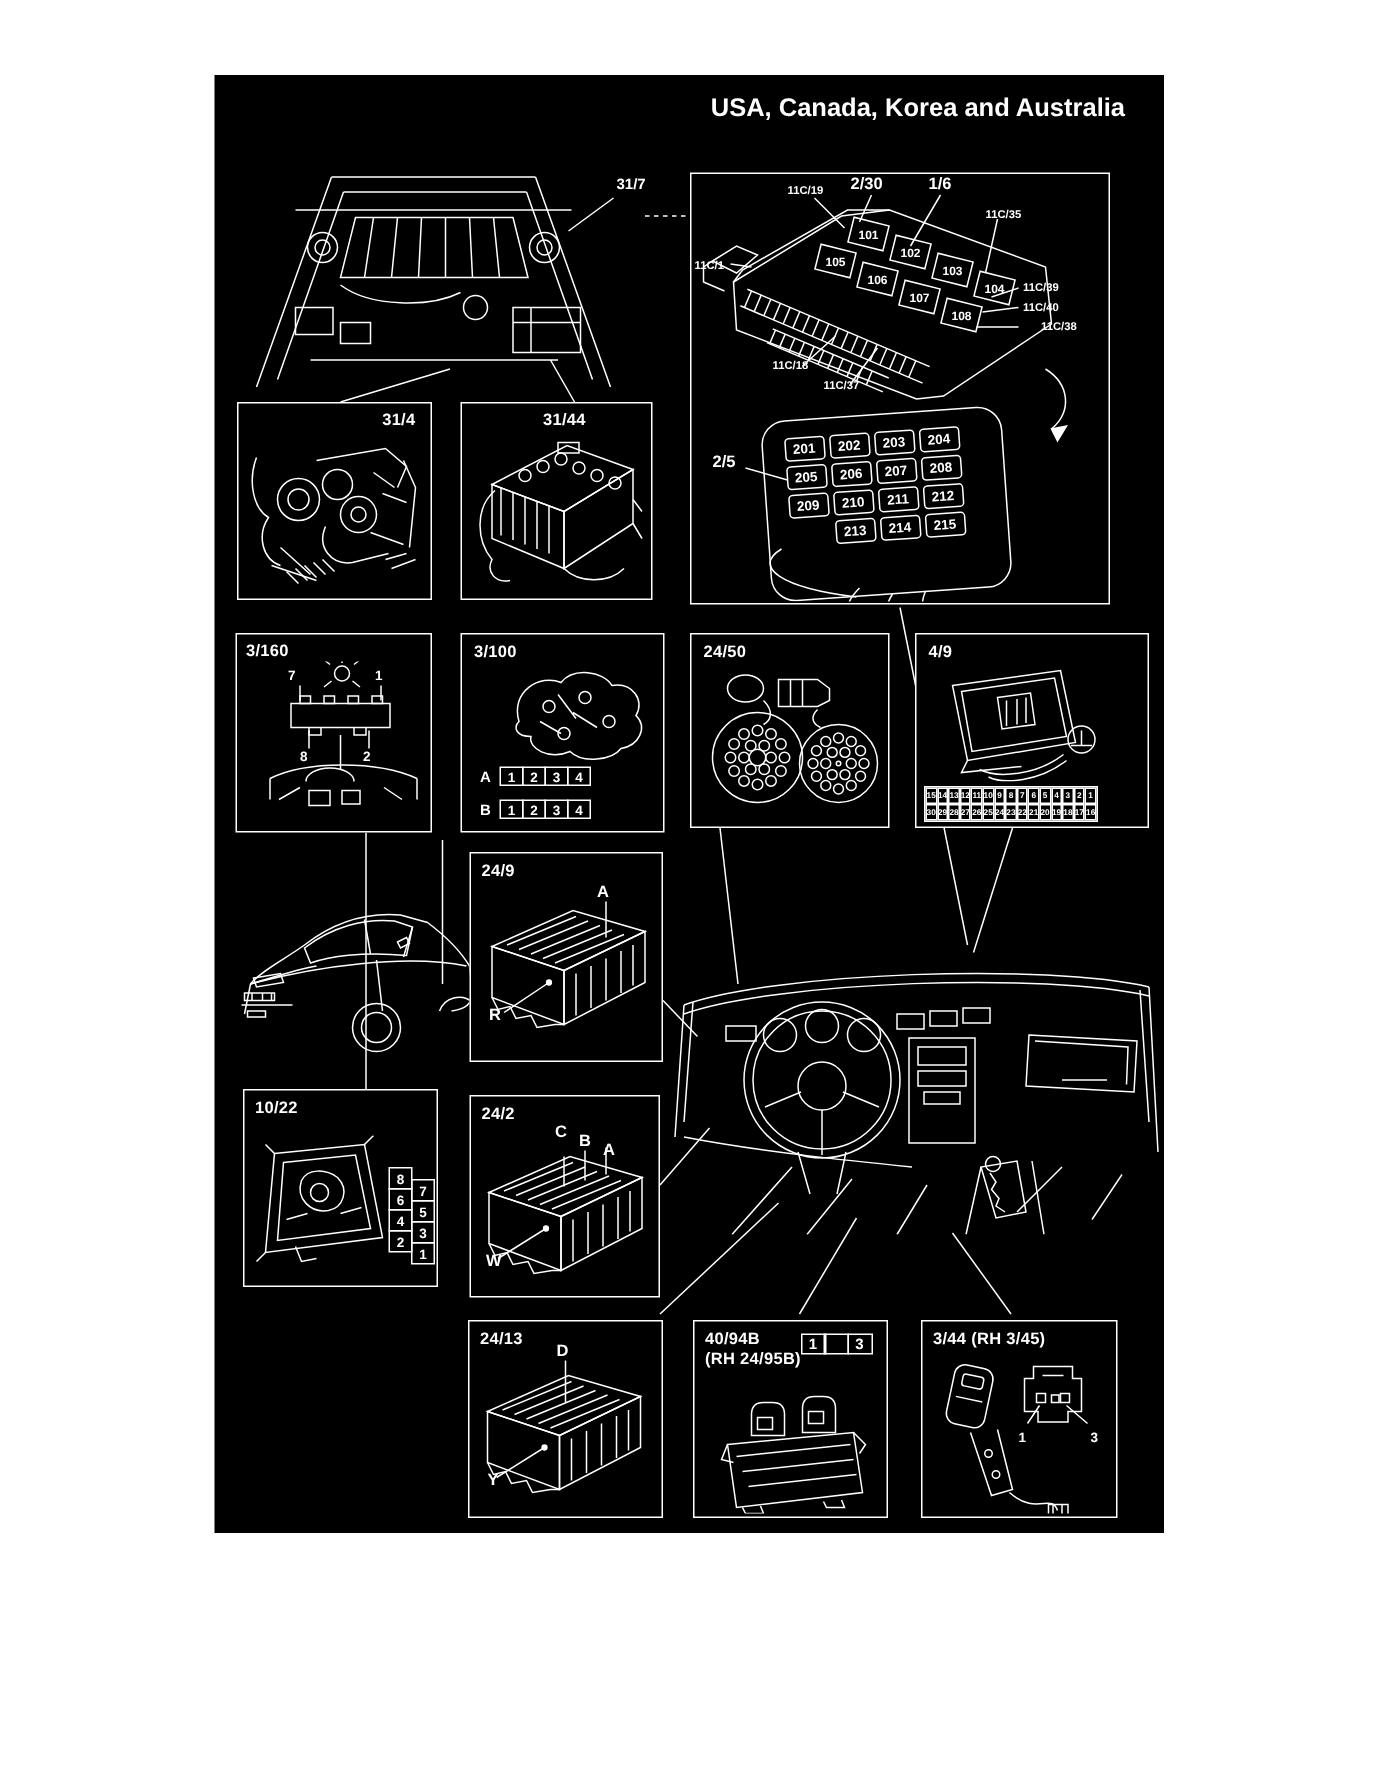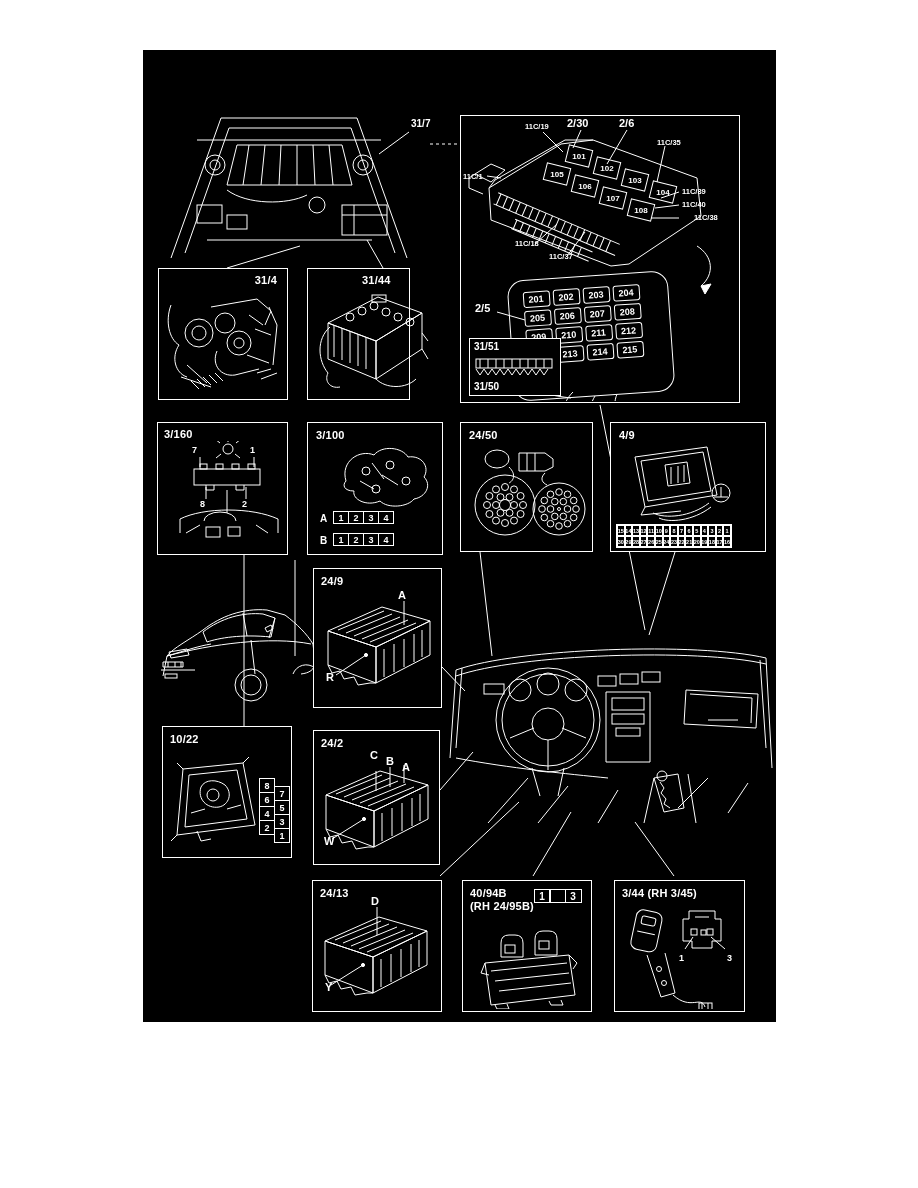--- a/index.html
+++ b/index.html
@@ -39,20 +39,21 @@
   .mini-cell{width:17px;height:14px;border:1.5px solid #fff;margin-left:-1.5px;
              display:flex;align-items:center;justify-content:center;font-size:10px;font-weight:bold;box-sizing:border-box;}
   .row-label{position:absolute;font-weight:bold;font-size:10px;}
 </style>
 </head>
 <body>
 
 <div class="canvas">
 
   <div class="title">
+    <div>USA, Canada, Korea and Australia</div>
   </div>
 
   <svg class="leaders" width="633" height="972" viewBox="0 0 633 972">
     <g stroke="#fff" stroke-width="1" fill="none">
       <path d="M266,82 L236,104"></path>
       <path d="M287,94 L317,94" stroke-dasharray="3,3"></path>
       <path d="M157,196 L84,218"></path>
       <path d="M224,190 L240,218"></path>
       <path d="M101,505 L101,676"></path>
       <path d="M152,510 L152,606"></path>
@@ -188,21 +189,21 @@
         <text x="174" y="67">103</text>
         <text x="202" y="79">104</text>
         <text x="96" y="61">105</text>
         <text x="124" y="73">106</text>
         <text x="152" y="85">107</text>
         <text x="180" y="97">108</text>
       </g>
     </svg>
     <div class="callout" style="left:64px;top:6px;">11C/19</div>
     <div class="callout big" style="left:106px;top:1px;">2/30</div>
-    <div class="callout big" style="left:158px;top:1px;">2/6</div>
+    <div class="callout big" style="left:158px;top:1px;">1/6</div>
     <div class="callout" style="left:196px;top:22px;">11C/35</div>
     <div class="callout" style="left:2px;top:56px;">11C/1</div>
     <div class="callout" style="left:221px;top:71px;">11C/39</div>
     <div class="callout" style="left:221px;top:84px;">11C/40</div>
     <div class="callout" style="left:221px;top:97px;margin-left:12px;">11C/38</div>
     <div class="callout" style="left:54px;top:123px;">11C/18</div>
     <div class="callout" style="left:88px;top:136px;">11C/37</div>
     <div class="callout big" style="left:14px;top:186px;">2/5</div>
 
     <div class="fuse-grid">
@@ -224,31 +225,20 @@
           <span class="fuse-cell">211</span>
           <span class="fuse-cell">212</span>
         </div>
       <div class="fuse-row offset">
           <span class="fuse-cell">213</span>
           <span class="fuse-cell">214</span>
           <span class="fuse-cell">215</span>
         </div>
     </div>
 
-    <div class="inset" style="left:8px;top:222px;width:92px;height:58px;">
-      <div class="callout med" style="left:4px;top:2px;">31/51</div>
-      <svg class="abs" style="left:2px;top:17px;" width="86" height="24" viewBox="0 0 86 24">
-        <g stroke="#fff" stroke-width="1" fill="none">
-          <rect x="4" y="3" width="76" height="9"></rect>
-          <path d="M8,3 v9 M16,3 v9 M24,3 v9 M32,3 v9 M40,3 v9 M48,3 v9 M56,3 v9 M64,3 v9 M72,3 v9"></path>
-          <path d="M4,13 l4,6 l4,-6 l4,6 l4,-6 l4,6 l4,-6 l4,6 l4,-6 l4,6 l4,-6 l4,6 l4,-6 l4,6 l4,-6 l4,6 l4,-6 l4,6 l4,-6"></path>
-        </g>
-      </svg>
-      <div class="callout med" style="left:4px;top:42px;">31/50</div>
-    </div>
 
   </div>
 
   <div class="panel" style="left:15px;top:218px;width:130px;height:132px;">
     <div class="panel-label" style="right:10px;top:5px;">31/4</div>
     <svg class="abs" style="left:2px;top:16px;" width="123" height="112" viewBox="0 0 123 112">
       <g stroke="#fff" stroke-width="1" fill="none">
         <path d="M10,20 C4,36 8,54 18,60 C10,72 14,88 26,92"></path>
         <circle cx="38" cy="48" r="14"></circle>
           <circle cx="38" cy="48" r="7"></circle>
@@ -259,21 +249,21 @@
         <path d="M56,66 C50,80 60,92 74,90 L98,84"></path>
         <path d="M88,30 l14,10 M94,44 l16,6 M86,70 l22,8"></path>
         <path d="M20,92 l30,10 M26,80 l20,18"></path>
         <path d="M30,96 l8,8 m-2,-10 l8,8 m-2,-10 l8,8 m-2,-10 l8,8 m-2,-10 l8,8"></path>
         <path d="M96,88 l14,-4 M100,94 l16,-6"></path>
         <path d="M108,22 l8,18 l-4,40"></path>
       </g>
     </svg>
   </div>
 
-  <div class="panel" style="left:164px;top:218px;width:103px;height:132px;">
+  <div class="panel" style="left:164px;top:218px;width:128px;height:132px;">
     <div class="panel-label" style="left:54px;top:5px;">31/44</div>
     <svg class="abs" style="left:2px;top:14px;" width="121" height="114" viewBox="0 0 121 114">
       <g stroke="#fff" stroke-width="1" fill="none">
         <path d="M18,40 L68,14 L112,30 L66,58 Z"></path>
         <path d="M18,40 L66,58 L66,96 L18,76 Z"></path>
         <path d="M66,58 L112,30 L112,66 L66,96 Z"></path>
         <circle cx="40" cy="34" r="4"></circle>
           <circle cx="52" cy="28" r="4"></circle>
           <circle cx="64" cy="23" r="4"></circle>
         <circle cx="76" cy="29" r="4"></circle>

